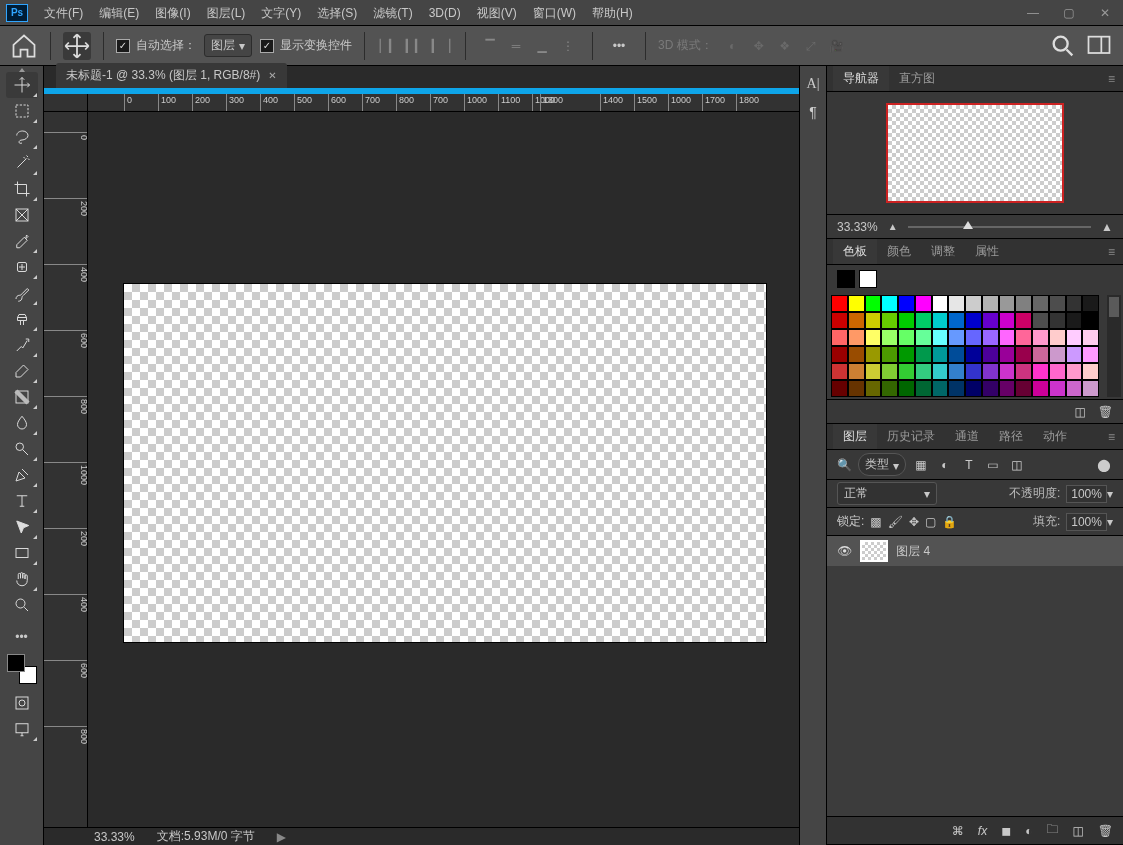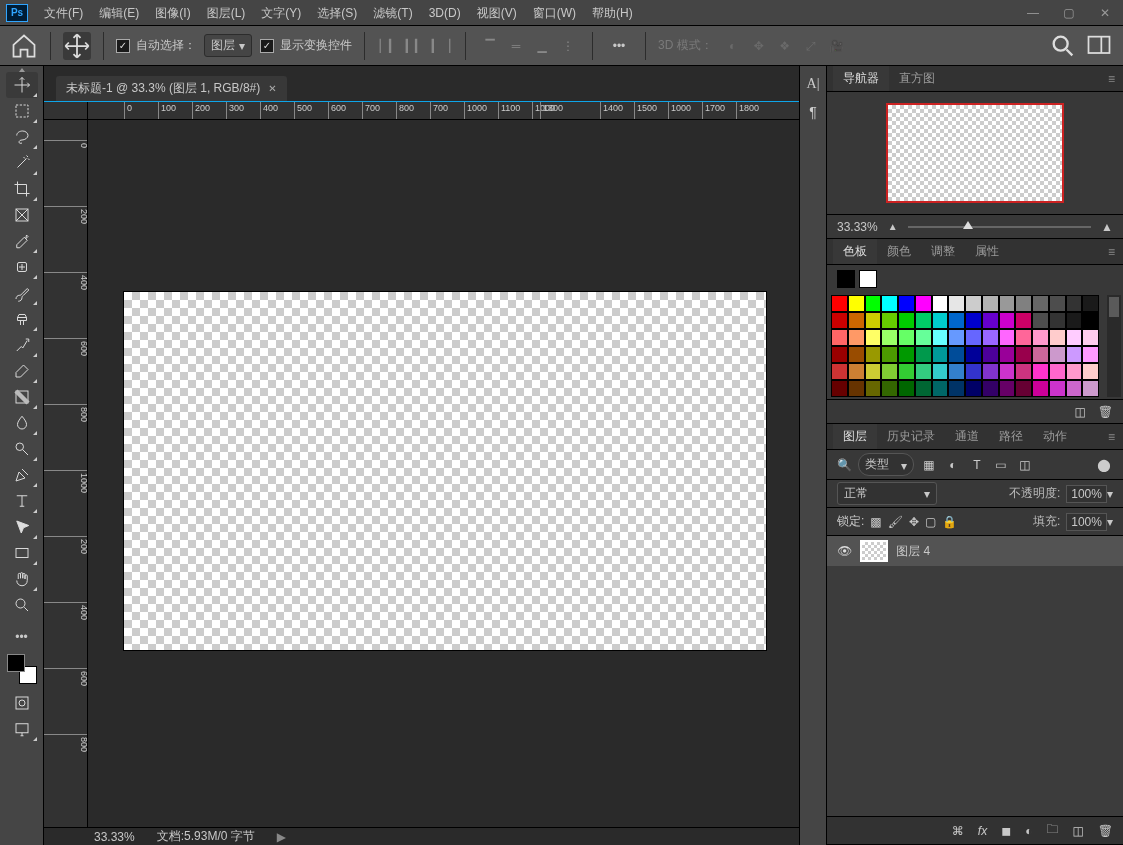--- a/index.html
+++ b/index.html
@@ -49,21 +49,21 @@
 .tool.active{background:#3a3a3a}
 .tool .tri{position:absolute;right:1px;bottom:1px;width:0;height:0;border-left:4px solid transparent;border-bottom:4px solid #ccc}
 .tool svg{width:18px;height:18px;stroke:#ddd;fill:none;stroke-width:1.3}
 #tools .gap{height:6px}
 #fgbg{position:relative;width:30px;height:30px;margin-top:4px}
 #fgbg .bg{position:absolute;right:0;bottom:0;width:18px;height:18px;background:#fff;border:1px solid #000}
 #fgbg .fg{position:absolute;left:0;top:0;width:18px;height:18px;background:#000;border:1px solid #888}
 
 
 #center{flex:1;display:flex;flex-direction:column;background:var(--bg1);min-width:0}
-#tabs{height:36px;background:var(--bg1);display:flex;align-items:flex-end;padding-left:4px;border-bottom:1px solid #0ea5e9}
+#tabs{height:28px;background:var(--bg1);display:flex;align-items:flex-end;padding-left:4px;border-bottom:6px solid #0ea5e9}
 #tabs::before{content:"";width:8px}
 .tab{background:var(--bg3);padding:4px 10px;display:flex;align-items:center;gap:8px;border-top-left-radius:3px;border-top-right-radius:3px;color:#ddd}
 .tab .x{color:#aaa;font-size:10px}
 #rulers{position:relative;flex:1;background:var(--bg1)}
 #ruler-corner{position:absolute;left:0;top:0;width:44px;height:18px;background:var(--bg2);border-right:1px solid #000;border-bottom:1px solid #000}
 #ruler-h{position:absolute;left:44px;right:0;top:0;height:18px;background:var(--bg2);border-bottom:1px solid #000;overflow:hidden}
 #ruler-v{position:absolute;left:0;top:18px;bottom:18px;width:44px;background:var(--bg2);border-right:1px solid #000;overflow:hidden}
 #ruler-h div{position:absolute;top:0;height:18px;border-left:1px solid #888;font-size:9px;color:#ccc;padding-left:2px;line-height:12px}
 #ruler-v div{position:absolute;left:0;width:44px;border-top:1px solid #888;font-size:9px;color:#ccc;line-height:9px;writing-mode:vertical-rl;padding-top:2px;text-align:left}
 #canvas-wrap{position:absolute;left:44px;top:18px;right:0;bottom:18px;background:var(--bg1);overflow:hidden}
@@ -104,21 +104,21 @@
 #sw-row{height:28px;display:flex;align-items:center;gap:4px;padding:0 10px}
 #sw-row .sw{width:18px;height:18px;border:1px solid #000}
 #sw-grid{display:grid;grid-template-columns:repeat(16,1fr);grid-auto-rows:17px;gap:0;padding:2px 24px 2px 4px;position:relative}
 #sw-grid div{border:1px solid #000}
 #sw-scroll{position:absolute;right:2px;top:2px;bottom:2px;width:14px;background:#2a2a2a}
 #sw-scroll .thumb{position:absolute;left:2px;right:2px;top:2px;height:20px;background:#5a5a5a}
 #sw-foot{height:24px;display:flex;align-items:center;justify-content:flex-end;gap:12px;padding:0 10px;background:var(--bg3);border-top:1px solid #000;color:#aaa}
 
 
 #ly-head{height:30px;display:flex;align-items:center;gap:6px;padding:0 10px;background:var(--bg3);border-bottom:1px solid #000}
-#ly-head .sel2{display:flex;align-items:flex-end;gap:12px;border:1px solid #555;padding:2px 6px;border-radius:11px;background:var(--bg2)}
+#ly-head .sel2{display:flex;align-items:flex-end;gap:4px;border:1px solid #555;padding:2px 6px;border-radius:11px;background:var(--bg2)}
 #ly-head .ficon{width:18px;height:18px;display:flex;align-items:center;justify-content:center;color:#ccc}
 #ly-row2,#ly-row3{height:28px;display:flex;align-items:center;gap:6px;padding:0 10px;background:var(--bg3);border-bottom:1px solid #000}
 #ly-row2 .sel3{flex:0 0 100px}
 .sel3{display:flex;align-items:center;justify-content:space-between;border:1px solid #555;padding:2px 6px;border-radius:3px;background:var(--bg2)}
 .valbox{display:flex;align-items:center;}
 .valbox .v{border:1px solid #555;padding:1px 4px;background:var(--bg2)}
 #ly-list{flex:1;background:#3c3c3c;overflow:auto}
 .layer{display:flex;align-items:center;height:30px;background:var(--bg5);gap:8px;padding:0 10px}
 .layer .eye{color:#ddd}
 .layer .thumb{width:28px;height:22px;border:2px solid #fff;

